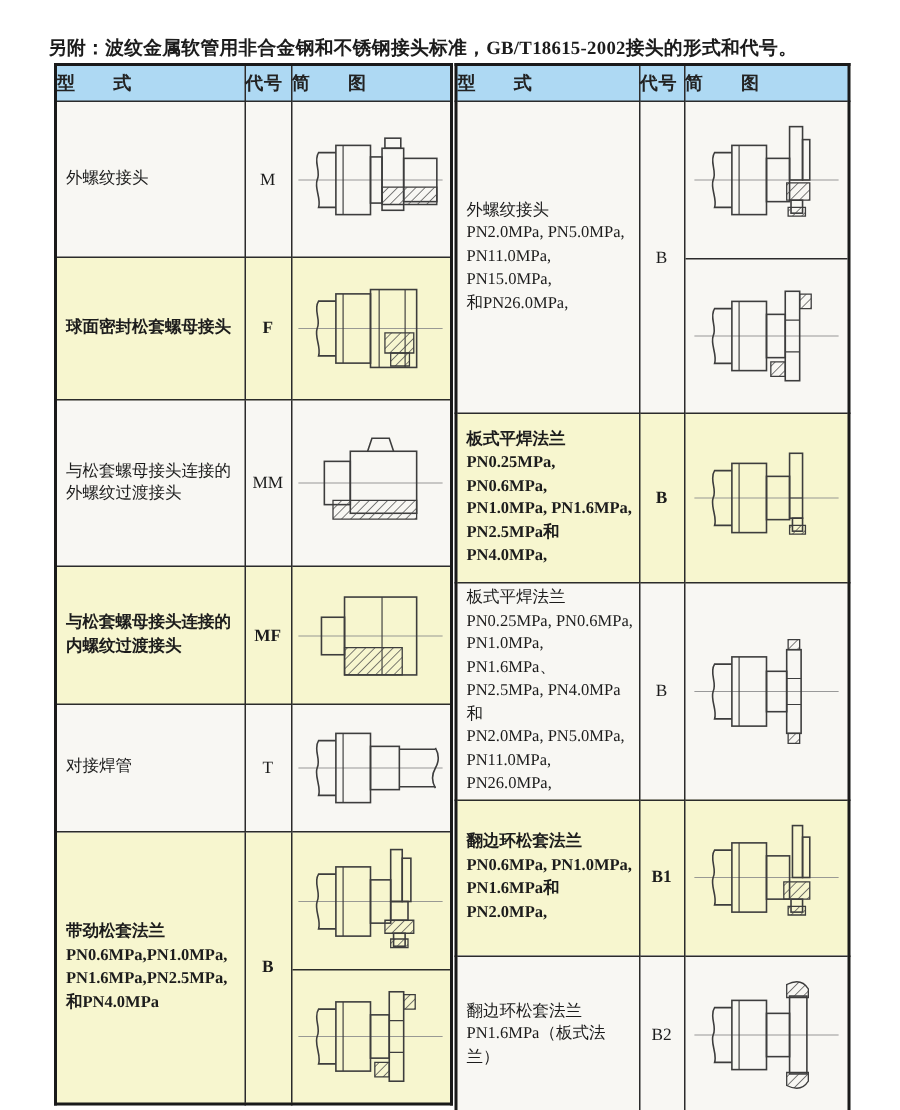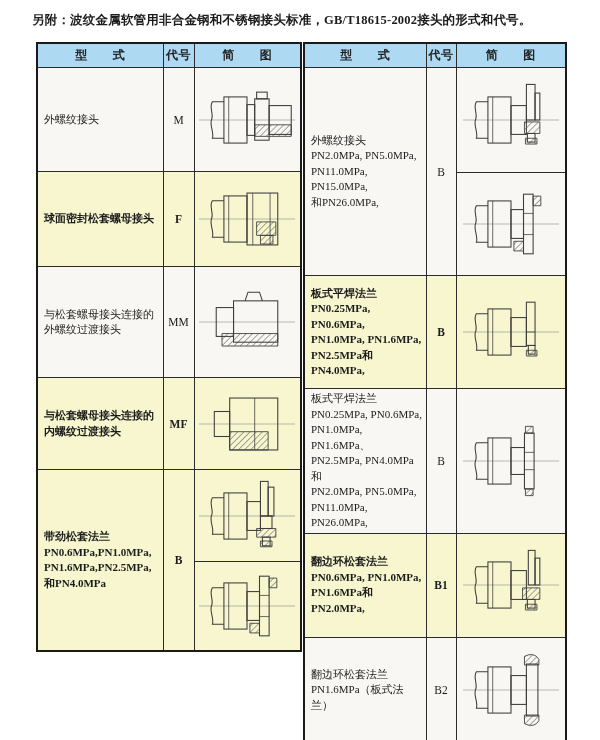--- a/index.html
+++ b/index.html
@@ -2,33 +2,33 @@
 <html style="--header-bg: #aed9f3; --highlight-bg: #f7f6cf; --cell-bg: #f8f7f3; --border: #2b2b2b; --diagram-line: #3d3d3d;"><head>
 <meta charset="utf-8">
 <style>
   html,body{margin:0;padding:0;}
   body{
     width:600px;height:740px;position:relative;background:#ffffff;
     font-family:"Liberation Serif","DejaVu Serif",serif;color:#1c1c1c;
     overflow:hidden;
   }
   .page-title{
-    position:absolute;left:32px;top:12px;width:540px;
+    position:absolute;left:32px;top:24px;width:540px;
     font-size:12.5px;font-weight:700;letter-spacing:.2px;white-space:nowrap;
   }
   table.tbl{
     position:absolute;top:42px;border-collapse:collapse;table-layout:fixed;
     border:2px solid #1a1a1a;background:var(--cell-bg,#f8f7f3);
   }
   #tblL{left:36px;width:264px;}
   #tblR{left:303px;width:262px;}
   .tbl th,.tbl td{border:1px solid #2b2b2b;padding:0;}
   .tbl th{
     background:var(--header-bg,#aed9f3);
-    font-size:12px;font-weight:600;height:23px;text-align:center;
+    font-size:12px;font-weight:600;height:23px;text-align:left;
     letter-spacing:.5px;color:#222;
   }
   td.type{
     font-size:11px;line-height:15.5px;padding:2px 2px 2px 6px;
     vertical-align:middle;white-space:pre-line;background:var(--cell-bg,#f8f7f3);
   }
   td.code{
     font-size:11.5px;text-align:center;vertical-align:middle;
     background:var(--cell-bg,#f8f7f3);
   }
@@ -139,20 +139,42 @@
               </defs>
               <line x1="2" y1="39" x2="102" y2="39" stroke="#8a8a8a" stroke-width="0.6"></line>
               <rect x="18" y="26" width="16" height="26" stroke="#3d3d3d" stroke-width="1.1" fill="none"></rect>
               <rect x="34" y="12" width="50" height="54" stroke="#3d3d3d" stroke-width="1.1" fill="none"></rect>
               <line x1="60" y1="12" x2="60" y2="66" stroke="#3d3d3d" stroke-width="0.8"></line>
               <path d="M34 47 h40 v19 h-40 z" fill="url(#h3)" stroke="#3d3d3d" stroke-width="0.9"></path>
             </svg>
           </div>
         </td>
   </tr>
+  <tr class="hE">
+    <td class="type">对接焊管</td>
+    <td class="code">T</td>
+    <td class="diag-cell">
+          <div class="diag">
+            <svg viewBox="0 0 104 78" width="100" height="76" xmlns="http://www.w3.org/2000/svg">
+              <defs>
+                <pattern id="h4" width="4.5" height="4.5" patternUnits="userSpaceOnUse" patternTransform="rotate(45)">
+                  <line x1="0" y1="0" x2="0" y2="4.5" stroke="#4a4a4a" stroke-width="1"></line>
+                </pattern>
+              </defs>
+              <line x1="2" y1="39" x2="102" y2="39" stroke="#8a8a8a" stroke-width="0.6"></line>
+              <path d="M28 20 H16 c-4 6 2 13 -1 19 c-2 6 3 13 1 19 H28" stroke="#3d3d3d" stroke-width="1.1" fill="none"></path>
+              <rect x="28" y="15" width="24" height="48" stroke="#3d3d3d" stroke-width="1.1" fill="none"></rect>
+              <line x1="33" y1="15" x2="33" y2="63" stroke="#3d3d3d" stroke-width="0.8"></line>
+              <rect x="52" y="24" width="20" height="30" stroke="#3d3d3d" stroke-width="1.1" fill="none"></rect>
+              <path d="M72 26 H97 M72 52 H97" stroke="#3d3d3d" stroke-width="1.1" fill="none"></path>
+              <path d="M97 25 q4 7 0 14 q-4 7 0 14" stroke="#3d3d3d" stroke-width="1.1" fill="none"></path>
+            </svg>
+          </div>
+        </td>
+  </tr>
   <tr class="hF hl">
     <td class="type">带劲松套法兰
 PN0.6MPa,PN1.0MPa,
 PN1.6MPa,PN2.5MPa,
 和PN4.0MPa</td>
     <td class="code">B</td>
     <td class="diag-cell split">
       <div class="diag top dLa">
             <svg viewBox="0 0 104 78" width="100" height="76" xmlns="http://www.w3.org/2000/svg">
               <defs>

